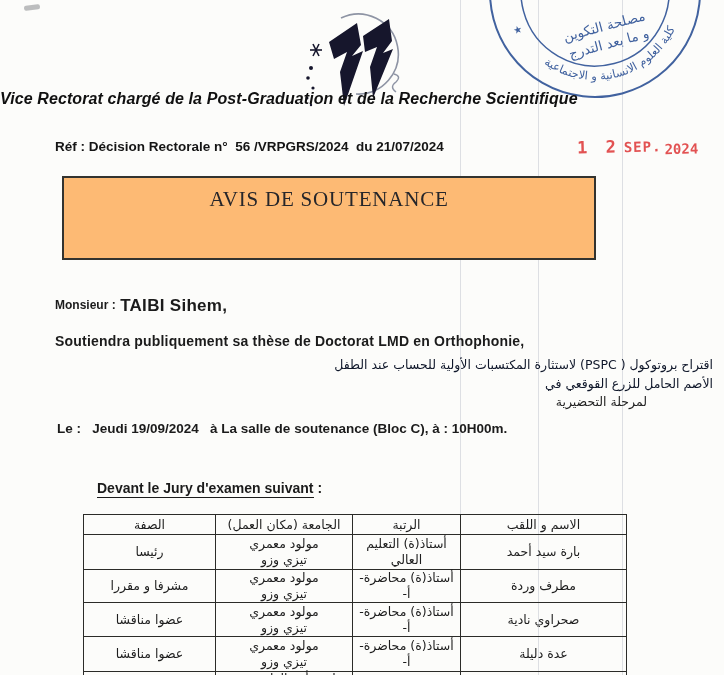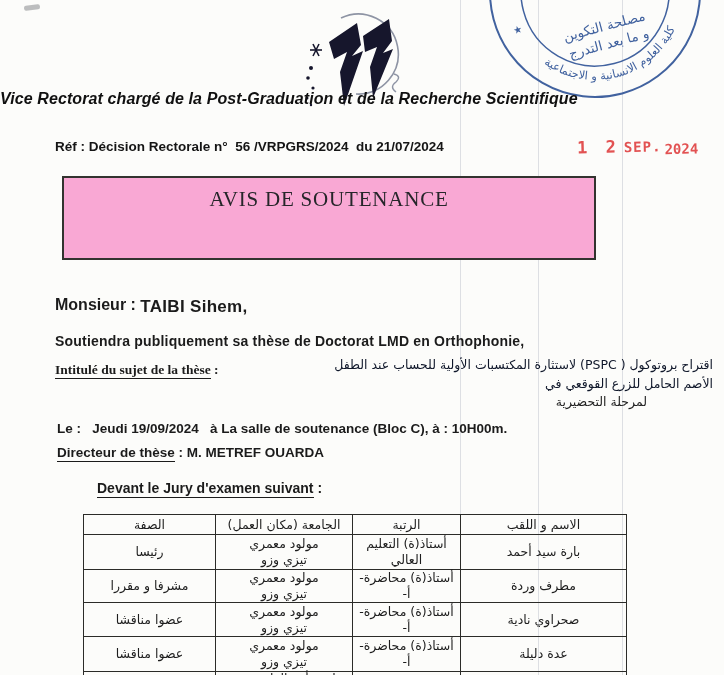--- a/index.html
+++ b/index.html
@@ -29,30 +29,30 @@
     font-family:"DejaVu Sans Mono", monospace; font-weight:bold; transform:rotate(-1.5deg);
     white-space:nowrap;
   }
   .ds-day  { font-size:17px; letter-spacing:4px; }
   .ds-mon  { font-size:14px; letter-spacing:1px; margin-left:4px; }
   .ds-year { font-size:14px; position:relative; top:3px; margin-left:3px; }
 
   
   .notice-box {
     position:absolute; left:62px; top:176px; width:534px; height:84px;
-    background:#f9a8d4; border:2px solid #33332f; text-align:center;
+    background:#fdba74; border:2px solid #33332f; text-align:center;
     font-family:"Liberation Serif", serif; color:#26262a; padding-top:8px;
   }
   .nb-line { font-size:21px; letter-spacing:.8px; line-height:1.25; }
   .nb-line sup { font-size:12px; }
 
   
   .abs { position:absolute; }
   .monsieur-row { top:296px; left:55px; }
-  .monsieur-label { font-size:16px; font-weight:bold; vertical-align:2px; }
+  .monsieur-label { font-size:12px; font-weight:bold; vertical-align:2px; }
   .candidate-name { font-size:17px; font-weight:bold; letter-spacing:.3px; }
   .soutiendra { top:333px; left:55px; font-size:14px; font-weight:bold; letter-spacing:.2px; }
   .subject-row { top:355px; left:55px; width:658px; }
   .subject-label {
     position:absolute; left:0; top:7px; font-family:"Liberation Serif", serif;
     font-weight:bold; font-size:13.5px; white-space:nowrap;
   }
   .u { border-bottom:1.5px solid currentColor; padding-bottom:1px; }
   .subject-ar {
     margin-left:248px; direction:rtl; text-align:right;
@@ -137,28 +137,26 @@
   </div>
 
   <div class="abs monsieur-row">
     <span class="monsieur-label">Monsieur :</span>
     <span class="candidate-name">TAIBI Sihem,</span>
   </div>
 
   <div class="abs soutiendra">Soutiendra publiquement sa thèse de Doctorat LMD en Orthophonie,</div>
 
   <div class="abs subject-row">
-    <span class="subject-label"><span class="u">Intitulé du sujet de la thèse</span><span> :</span></span>
     <div class="subject-ar">اقتراح بروتوكول ( PSPC) لاستثارة المكتسبات الأولية للحساب عند الطفل الأصم الحامل للزرع القوقعي في</div>
     <div class="subject-ar-2">لمرحلة التحضيرية</div>
   </div>
 
   <div class="abs le-line">Le :   Jeudi 19/09/2024   à La salle de soutenance (Bloc C), à : 10H00m.</div>
 
-  <div class="abs directeur-line"><span class="u">Directeur de thèse</span><span> : M. METREF OUARDA</span></div>
 
   <div class="abs devant-line"><span class="u">Devant le Jury d'examen suivant</span><span> :</span></div>
 
   <table class="jury">
     <colgroup>
         <col style="width:132px">
         <col style="width:137px">
         <col style="width:108px">
         <col style="width:166px">
       </colgroup>

